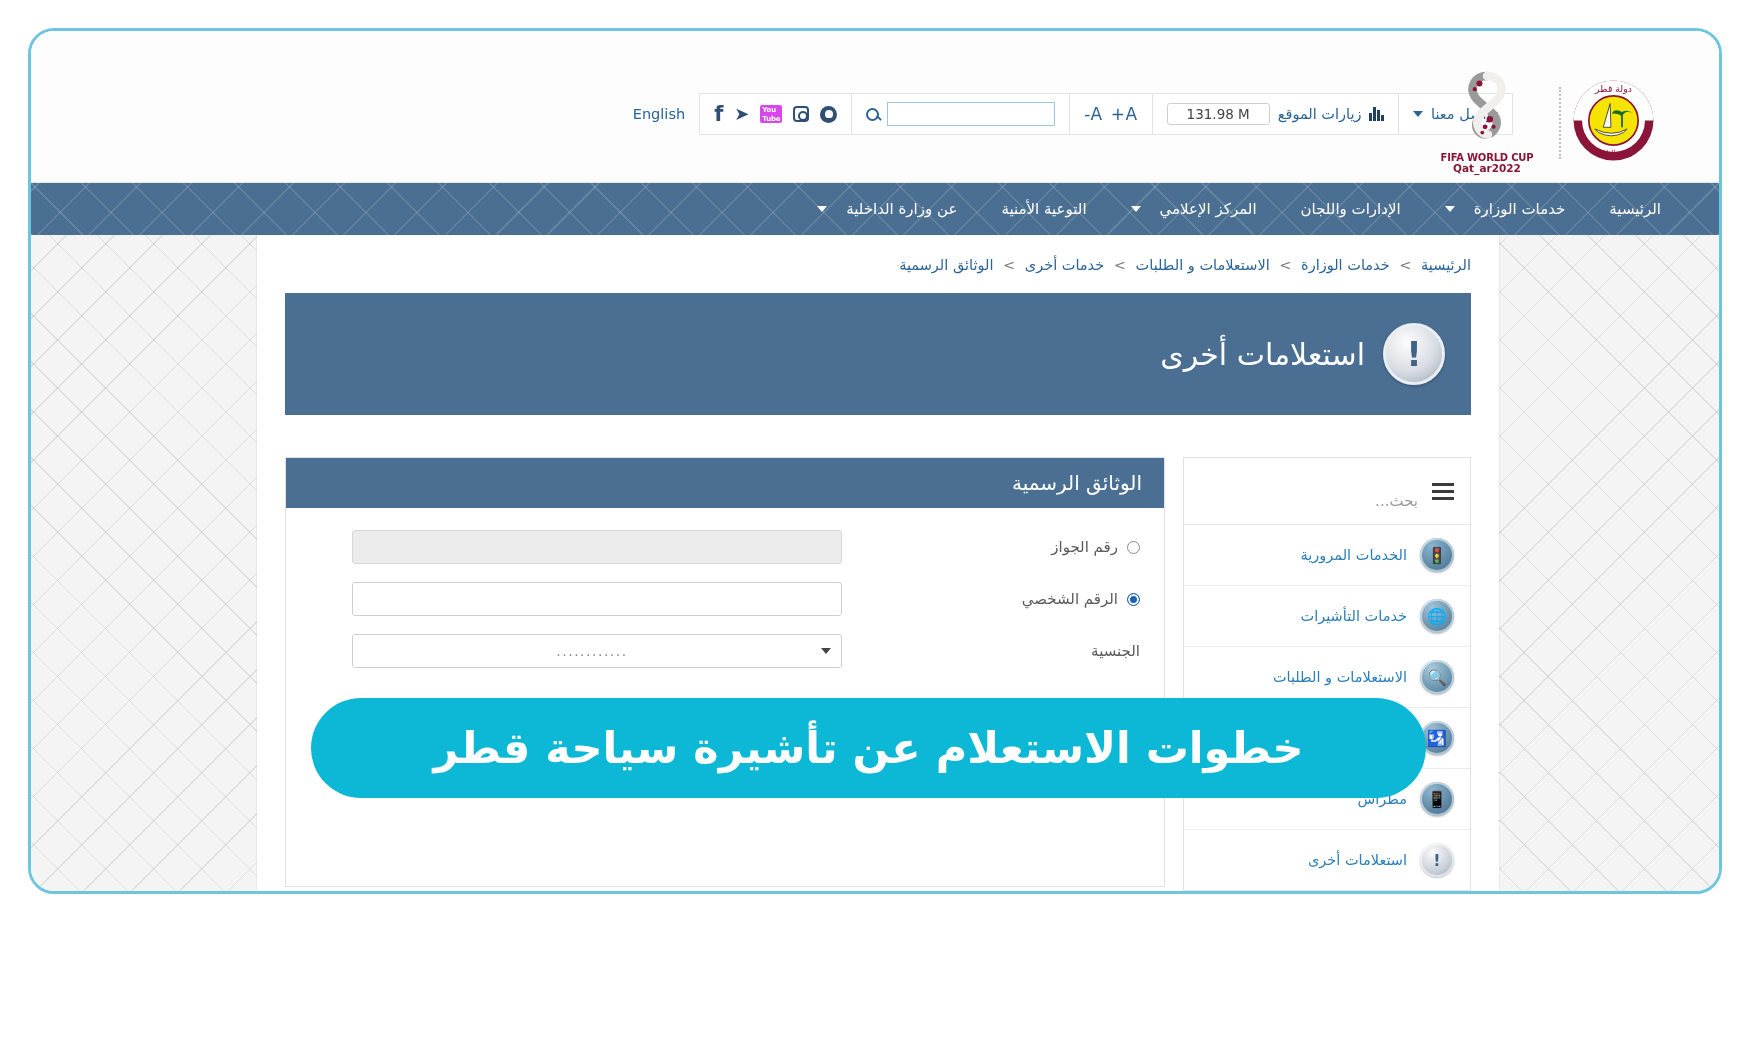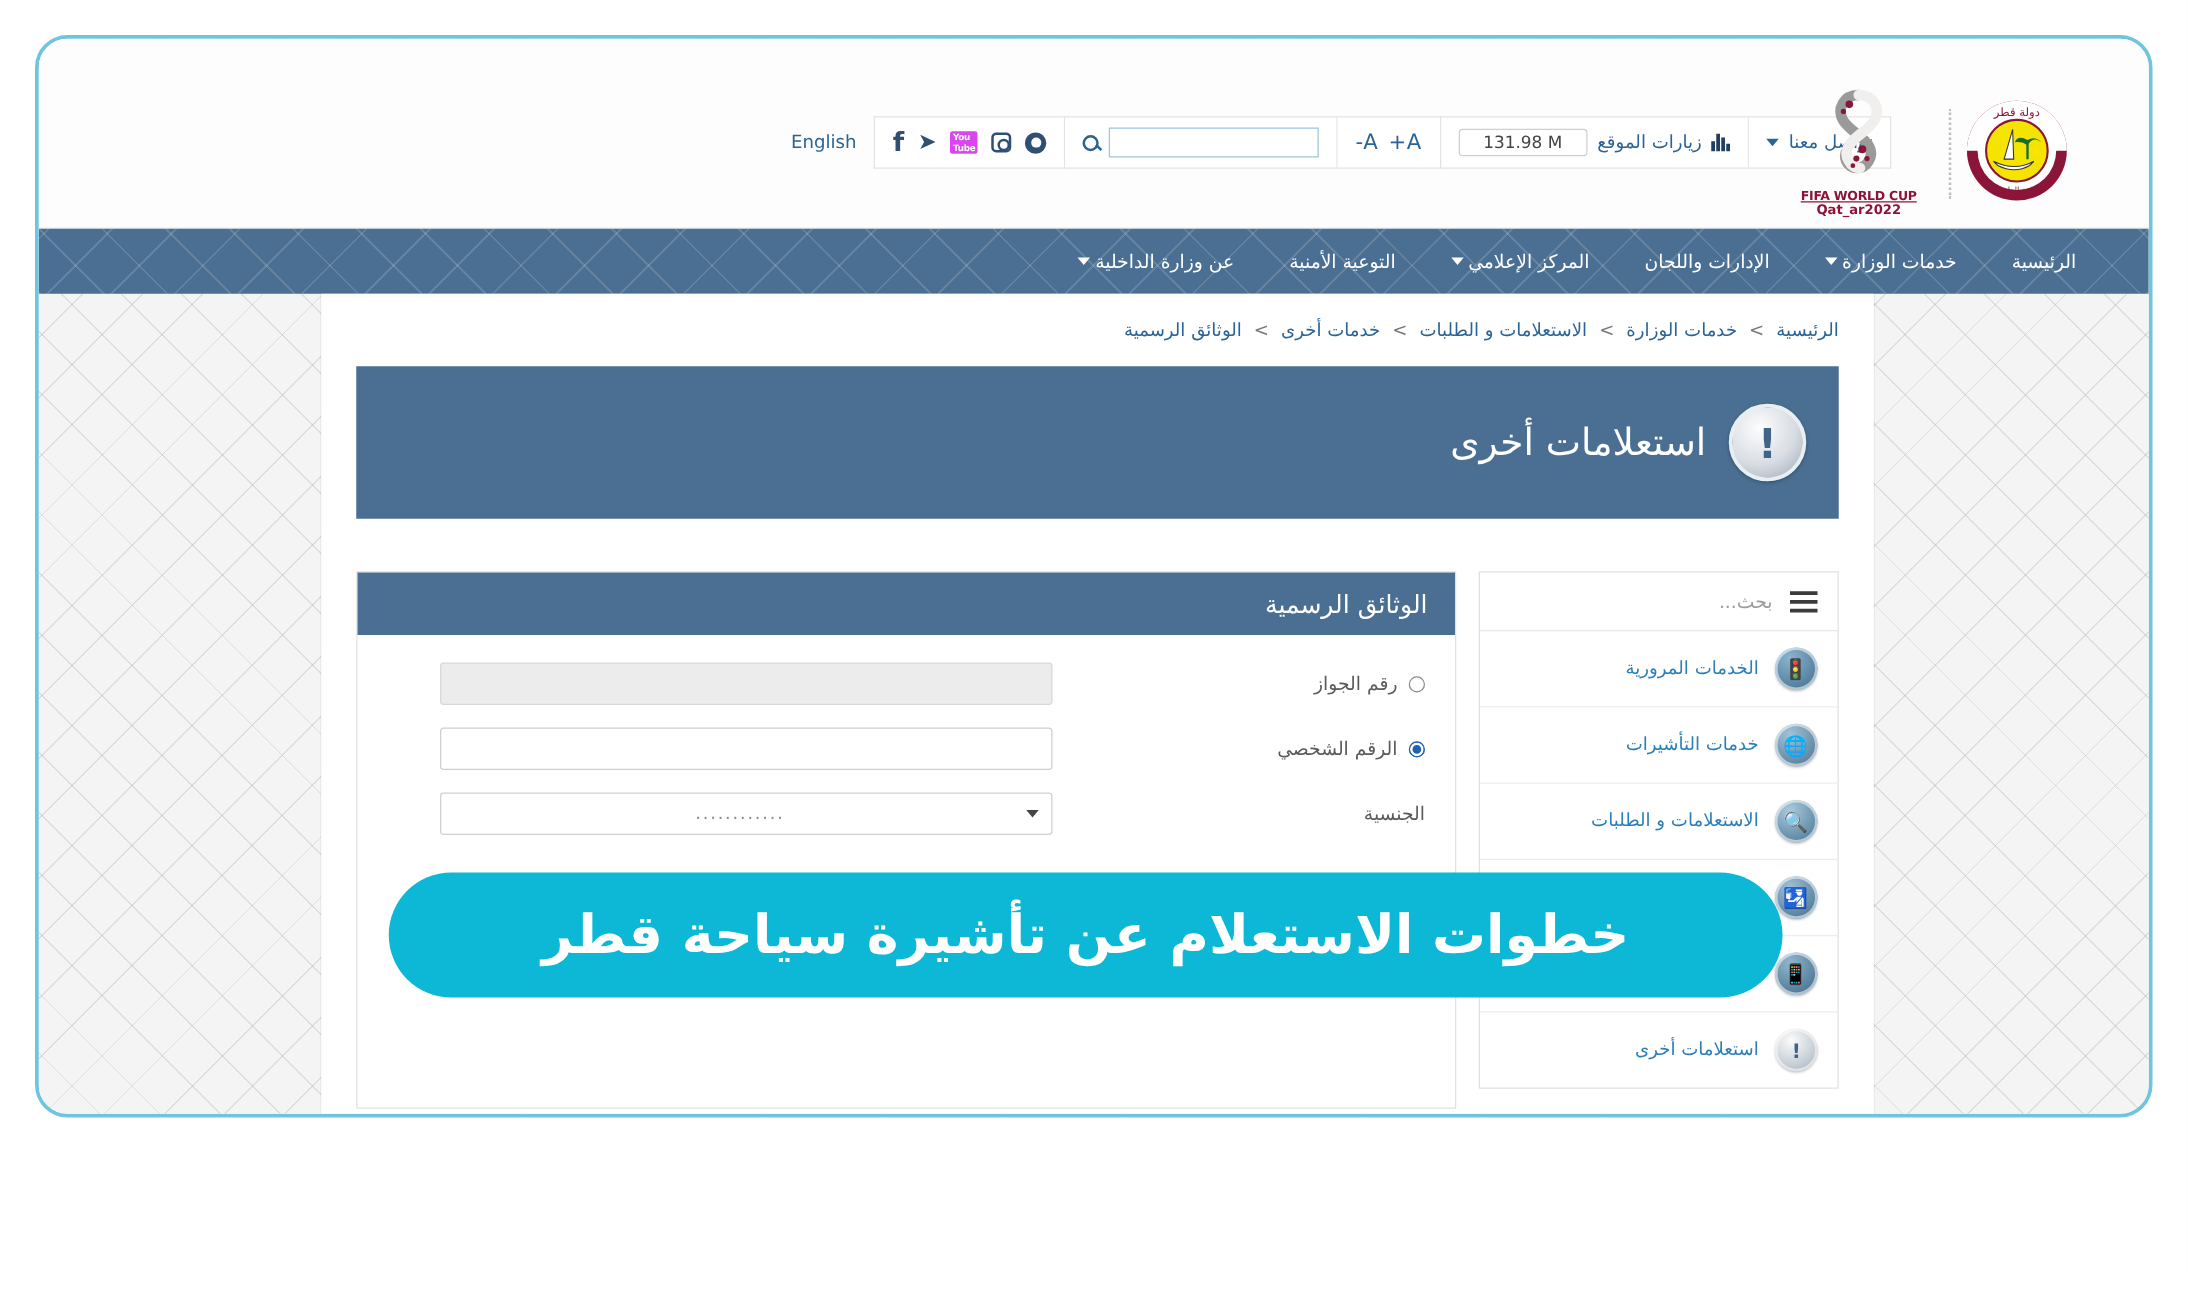--- a/index.html
+++ b/index.html
@@ -206,21 +206,20 @@
     text-align: center;
   }
   #fifa .wc-text {
     font-size: 10px;
     font-weight: bold;
     color: #8b1538;
     letter-spacing: -.2px;
     line-height: 1.1;
     direction: ltr;
     margin-top: 1px;
-    text-decoration: underline;
   }
   #fifa .wc-text2 {
     font-size: 10.5px;
     font-weight: bold;
     color: #8b1538;
     direction: ltr;
     line-height: 1.1;
   }
 
   
@@ -239,21 +238,21 @@
     padding-right: 36px;
     padding-left: 36px;
     gap: 0;
   }
   .navitem {
     color: #ffffff;
     font-size: 15px;
     padding: 0 22px;
     display: flex;
     align-items: center;
-    gap: 4px;
+    gap: 19px;
     white-space: nowrap;
     height: 100%;
   }
   .caret-white {
     width: 0; height: 0;
     border-left: 5px solid transparent;
     border-right: 5px solid transparent;
     border-top: 6px solid #ffffff;
     display: inline-block;
   }
@@ -333,20 +332,21 @@
     padding: 14px 16px;
     border-bottom: 1px solid #e8e8e8;
   }
   .hamburger { display: flex; flex-direction: column; gap: 4px; }
   .hamburger i { display: block; width: 22px; height: 3px; background: #3b3b3b; }
   .side-search {
     flex: 1;
     font-size: 15px;
     color: #9b9b9b;
     text-align: right;
+    margin-top: 20px;
   }
   .side-item {
     display: flex;
     align-items: center;
     gap: 13px;
     padding: 13px 16px;
     border-bottom: 1px solid #ededed;
     font-size: 14.5px;
     color: #2a7fb8;
     min-height: 56px;

